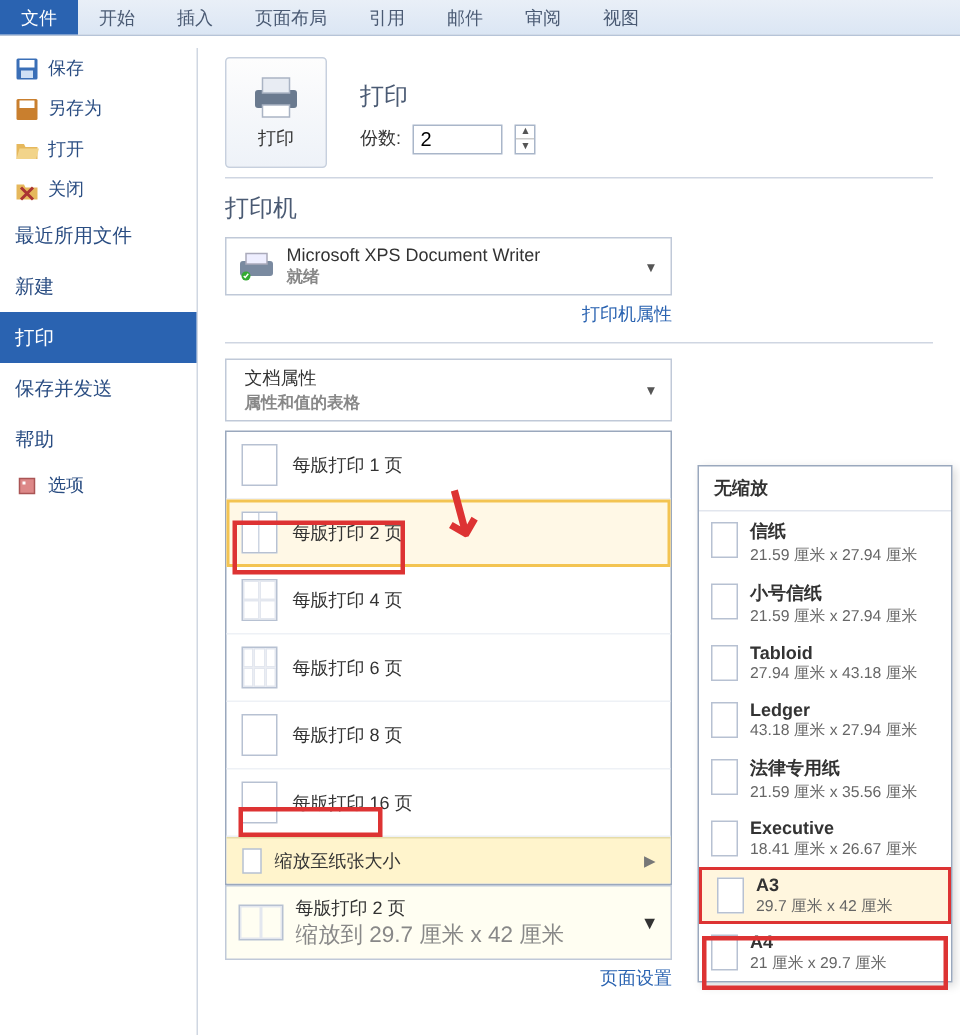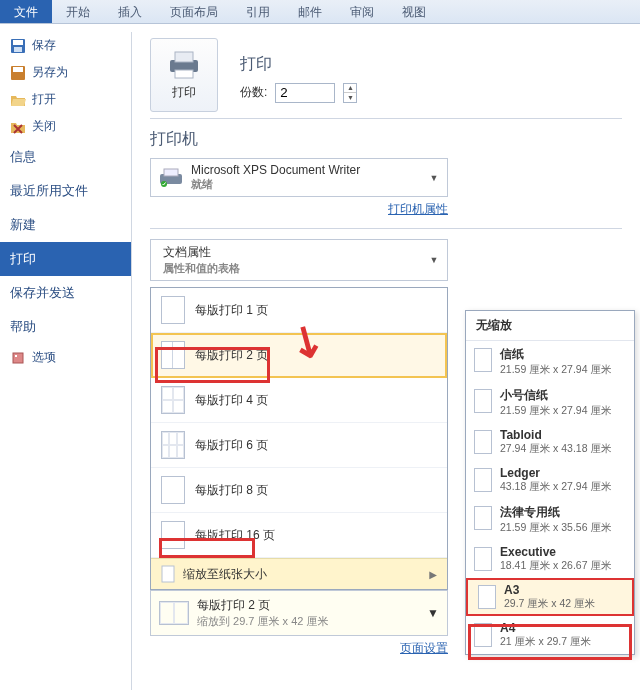--- a/index.html
+++ b/index.html
@@ -30,21 +30,21 @@
   .spin div { flex: 1; display: flex; align-items: center; justify-content: center; font-size: 7px; color: #555; border-bottom: 1px solid #ccc; }
   .spin div:last-child { border: 0; }
 
   .dd { border: 1px solid #c0c9d8; background: #fff; display: flex; align-items: center; padding: 4px 6px; position: relative; width: 298px; }
   .dd .dd-txt { flex: 1; display: flex; flex-direction: column; }
   .dd .dd-txt .main { font-size: 12px; color: #333; }
   .dd .dd-txt .sub { font-size: 11px; color: #888; font-weight: bold; }
   .dd .chev { width: 14px; text-align: center; color: #555; font-size: 9px; }
   .dd .pic { width: 28px; height: 22px; margin-right: 6px; display: flex; align-items: center; justify-content: center; }
 
-  .link-right { text-align: right; width: 298px; color: #2a63b1; text-decoration: underline; font-size: 12px; margin: 4px 0 10px; cursor: pointer; }
+  .link-right { text-align: right; width: 298px; color: #2a63b1; font-size: 12px; margin: 4px 0 10px; cursor: pointer; }
 
   
   .pps-list { width: 298px; border: 1px solid #9aa8bd; background: #fff; }
   .pps-item { display: flex; align-items: center; gap: 10px; padding: 8px 10px; border-bottom: 1px solid #eef1f6; }
   .pps-item:last-child { border-bottom: 0; }
   .pps-thumb { width: 24px; height: 28px; border: 1px solid #b7c1d2; background: #fff; display: grid; }
   .pps-item.highlight { outline: 2px solid #f3c452; outline-offset: -2px; background: #fff8e6; }
   .pps-scale { background: #fff4cc; padding: 6px 10px; display: flex; align-items: center; gap: 8px; border-top: 1px solid #e6dca8; }
   .pps-scale .arrow { margin-left: auto; color: #777; font-size: 10px; }
 
@@ -113,21 +113,20 @@
   <div class="left-item">
     <span class="ico16">
         <svg viewBox="0 0 16 16">
           <path d="M1 4h5l1 2h8v8H1z" fill="#e6b85c"></path>
           <path d="M4 6l8 8M12 6l-8 8" stroke="#a33" stroke-width="2"></path>
         </svg>
       </span>
     <span>关闭</span>
   </div>
 
-  <div class="left-item section">信息</div>
   <div class="left-item section">最近所用文件</div>
   <div class="left-item section">新建</div>
   <div class="left-item section selected">打印</div>
   <div class="left-item section">保存并发送</div>
   <div class="left-item section">帮助</div>
 
   <div class="left-item">
     <span class="ico16">
         <svg viewBox="0 0 16 16">
           <rect x="3" y="3" width="10" height="10" fill="#d88" stroke="#a55"></rect>
@@ -245,21 +244,21 @@
     </div>
   </div>
 
   <div class="selected-pps">
     <div class="th">
         <div></div>
         <div></div>
       </div>
     <div style="flex:1;">
       <div>每版打印 2 页</div>
-      <div style="color:#888;font-size:11px;">缩放到 29.7 厘米 x 42 厘米</div>
+      <div style="color:#888;font-size:15px;">缩放到 29.7 厘米 x 42 厘米</div>
     </div>
     <span class="chev">▼</span>
   </div>
 
   <div class="link-right">页面设置</div>
 </div>
 
 <div class="flyout">
   <div class="fly-head">无缩放</div>
   <div id="fly-items">

